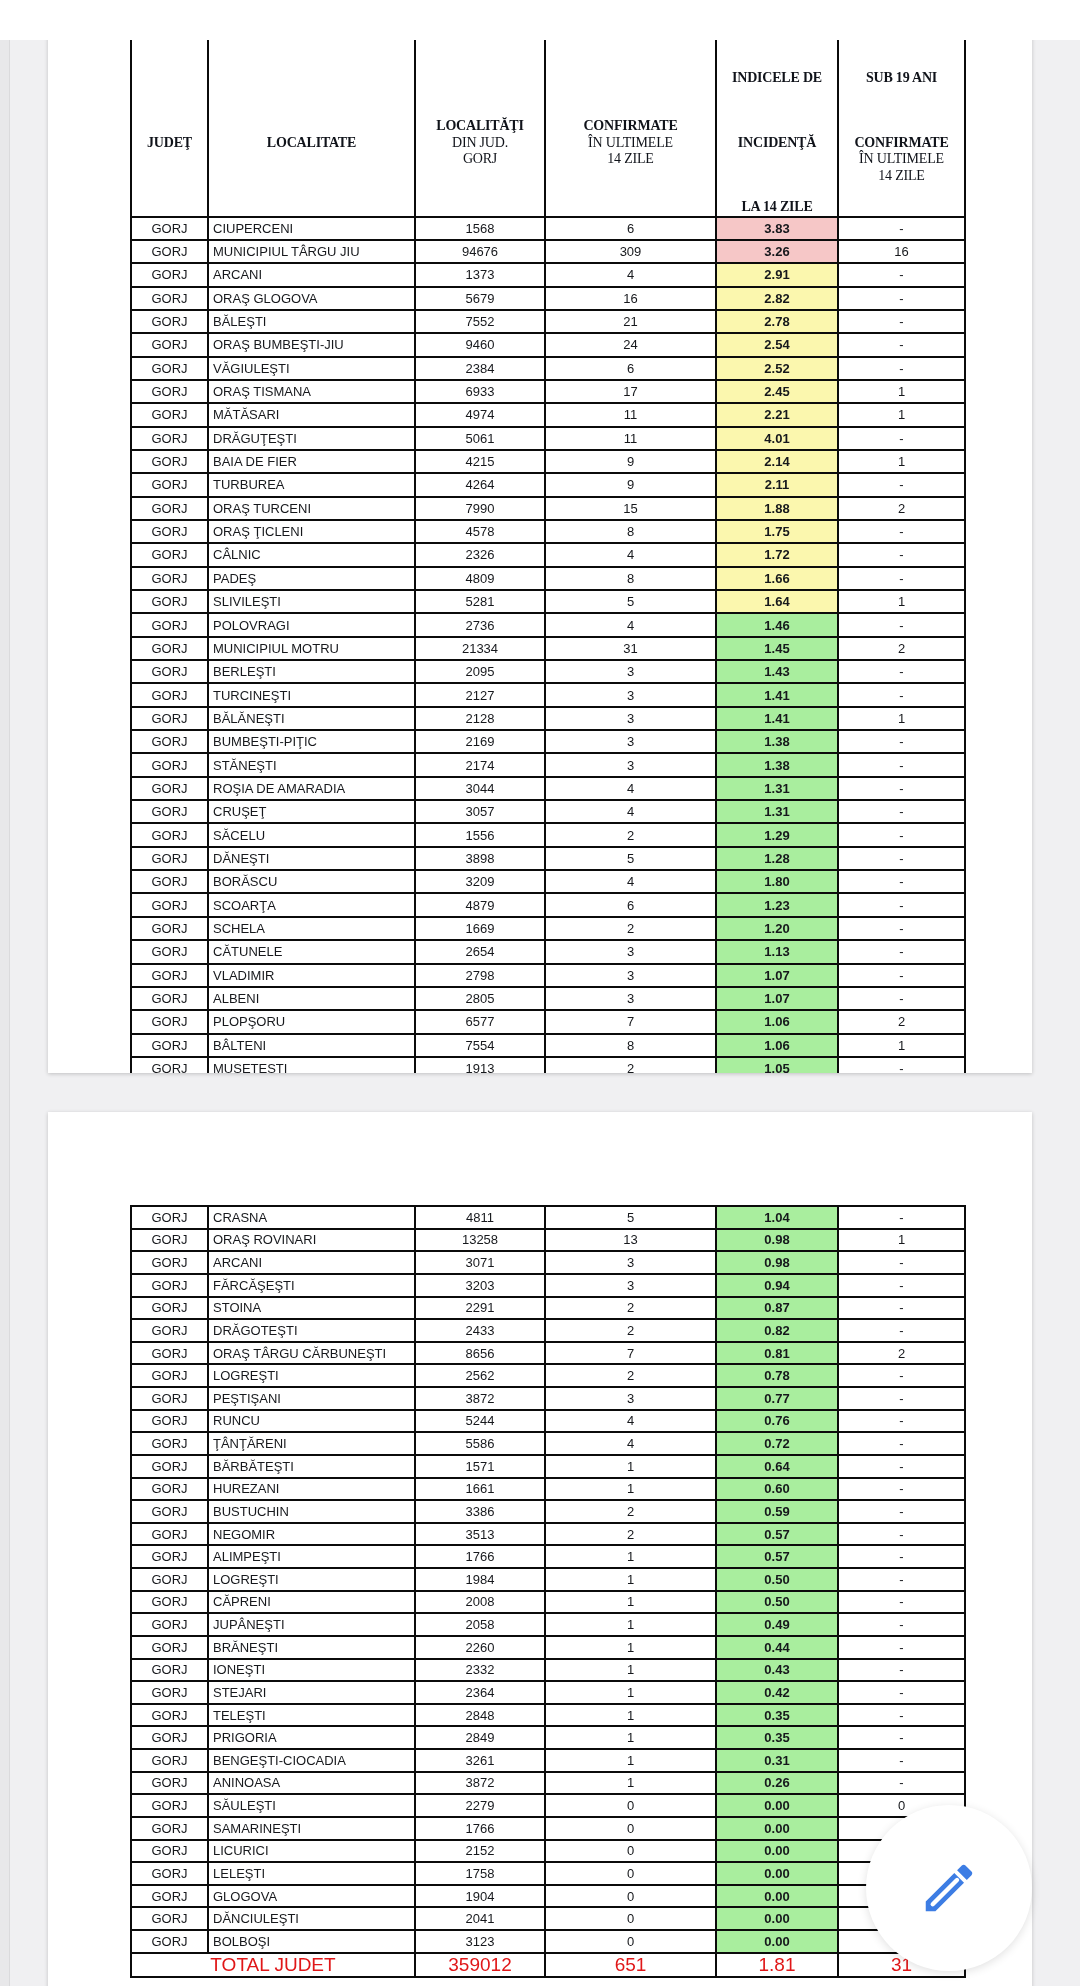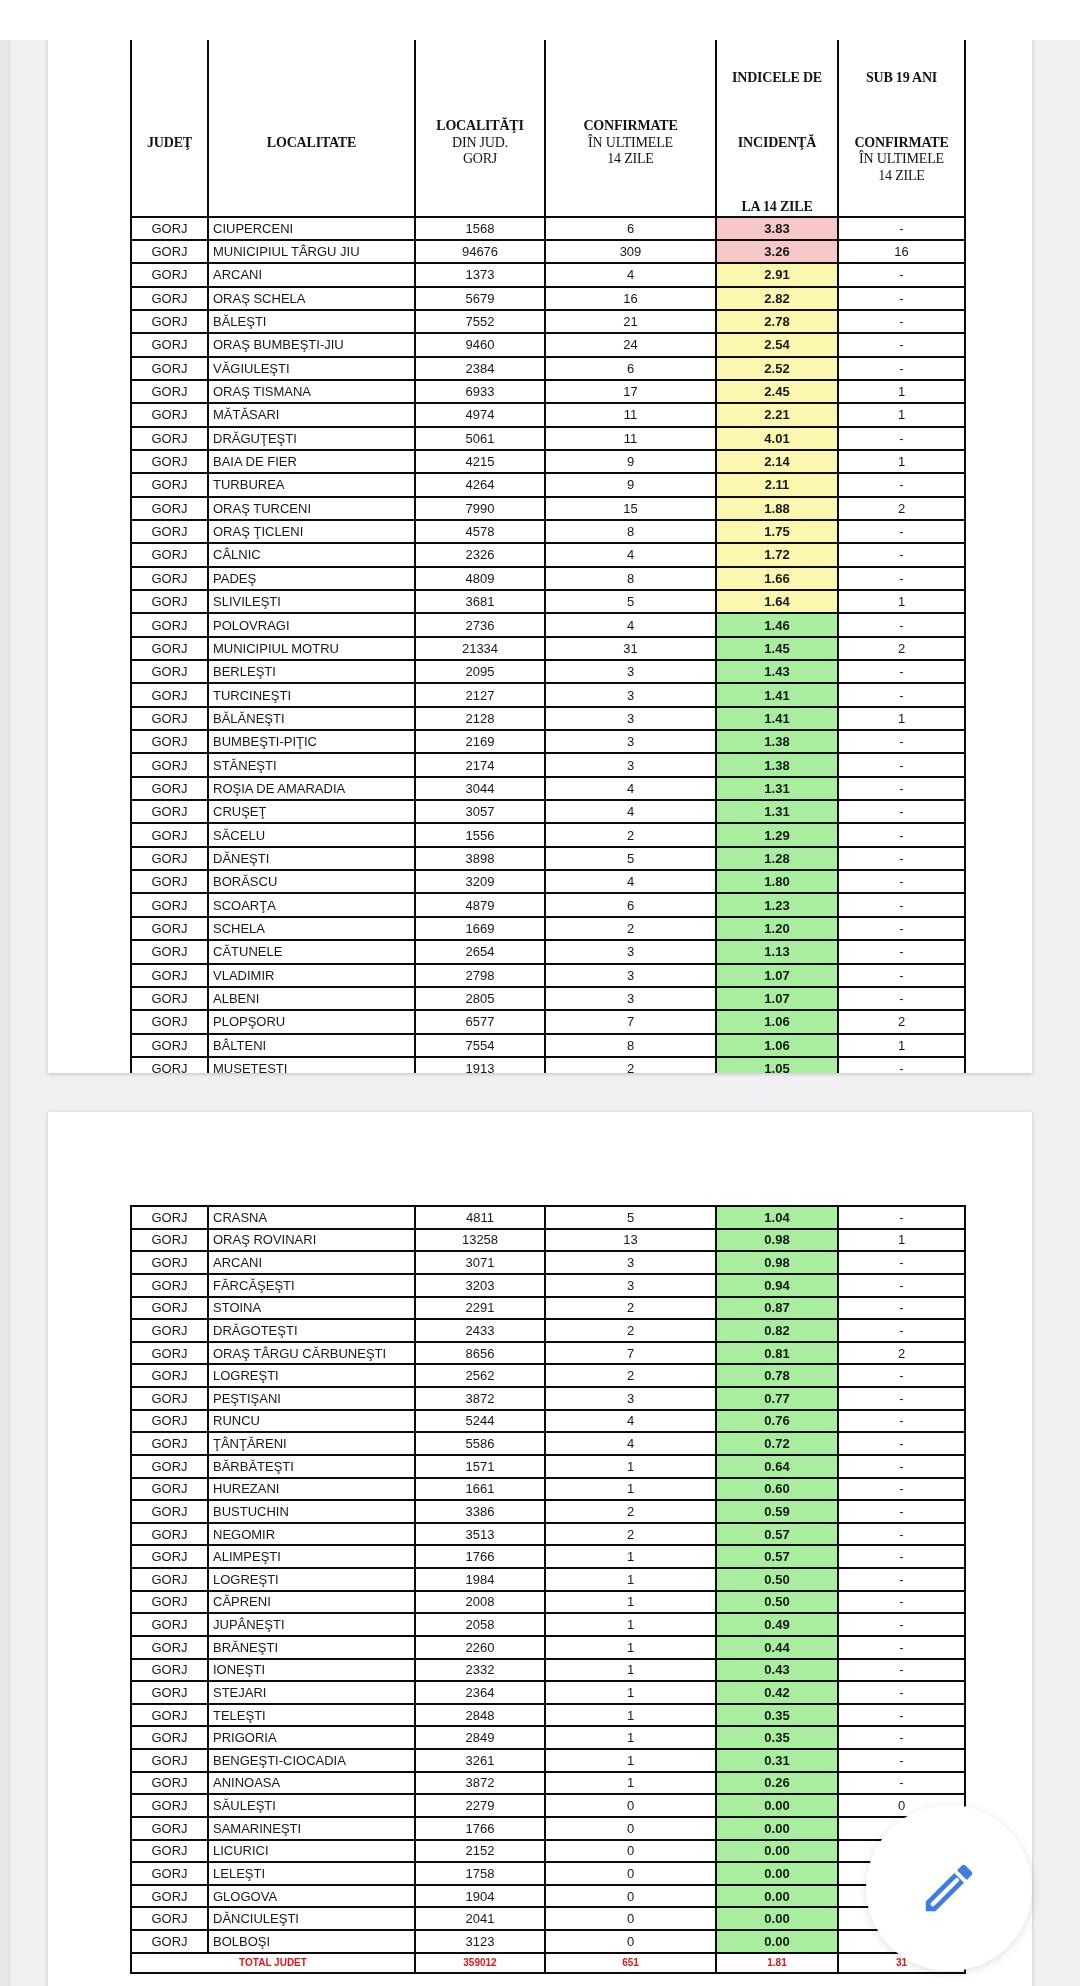--- a/index.html
+++ b/index.html
@@ -61,22 +61,22 @@
   }
   #table1 tbody tr{height:23.35px;}
   #table2 tbody tr{height:22.64px;}
   .c-localitate{text-align:left;padding-left:4px;}
   .c-inc{font-weight:bold;}
   .band-red{background:var(--band-red);}
   .band-yellow{background:var(--band-yellow);}
   .band-green{background:var(--band-green);}
 
   .total-row td{
-    height:20px;color:var(--total-red);font-weight:bold;
-    font-size:10px;text-align:center;white-space:nowrap;
+    height:20px;color:var(--total-red);font-weight:normal;
+    font-size:19px;text-align:center;white-space:nowrap;
   }
 
   .fab{
     position:absolute;left:866px;top:1805px;width:166px;height:166px;
     border-radius:50%;background:#ffffff;border:none;z-index:20;
     display:flex;align-items:center;justify-content:center;
     box-shadow:0 2px 10px rgba(0,0,0,0.12);cursor:pointer;
   }
   .fab svg{display:block;}
 </style>
@@ -148,21 +148,21 @@
           <tr>
             <td class="c-judet">GORJ</td>
             <td class="c-localitate">ARCANI</td>
             <td class="c-num">1373</td>
             <td class="c-num">4</td>
             <td class="c-inc band-yellow">2.91</td>
             <td class="c-num">-</td>
           </tr>
           <tr>
             <td class="c-judet">GORJ</td>
-            <td class="c-localitate">ORAŞ SCHELA</td>
+            <td class="c-localitate">ORAŞ GLOGOVA</td>
             <td class="c-num">5679</td>
             <td class="c-num">16</td>
             <td class="c-inc band-yellow">2.82</td>
             <td class="c-num">-</td>
           </tr>
           <tr>
             <td class="c-judet">GORJ</td>
             <td class="c-localitate">BĂLEŞTI</td>
             <td class="c-num">7552</td>
             <td class="c-num">21</td>
@@ -253,21 +253,21 @@
             <td class="c-judet">GORJ</td>
             <td class="c-localitate">PADEŞ</td>
             <td class="c-num">4809</td>
             <td class="c-num">8</td>
             <td class="c-inc band-yellow">1.66</td>
             <td class="c-num">-</td>
           </tr>
           <tr>
             <td class="c-judet">GORJ</td>
             <td class="c-localitate">SLIVILEŞTI</td>
-            <td class="c-num">3681</td>
+            <td class="c-num">5281</td>
             <td class="c-num">5</td>
             <td class="c-inc band-yellow">1.64</td>
             <td class="c-num">1</td>
           </tr>
           <tr>
             <td class="c-judet">GORJ</td>
             <td class="c-localitate">POLOVRAGI</td>
             <td class="c-num">2736</td>
             <td class="c-num">4</td>
             <td class="c-inc band-green">1.46</td>

